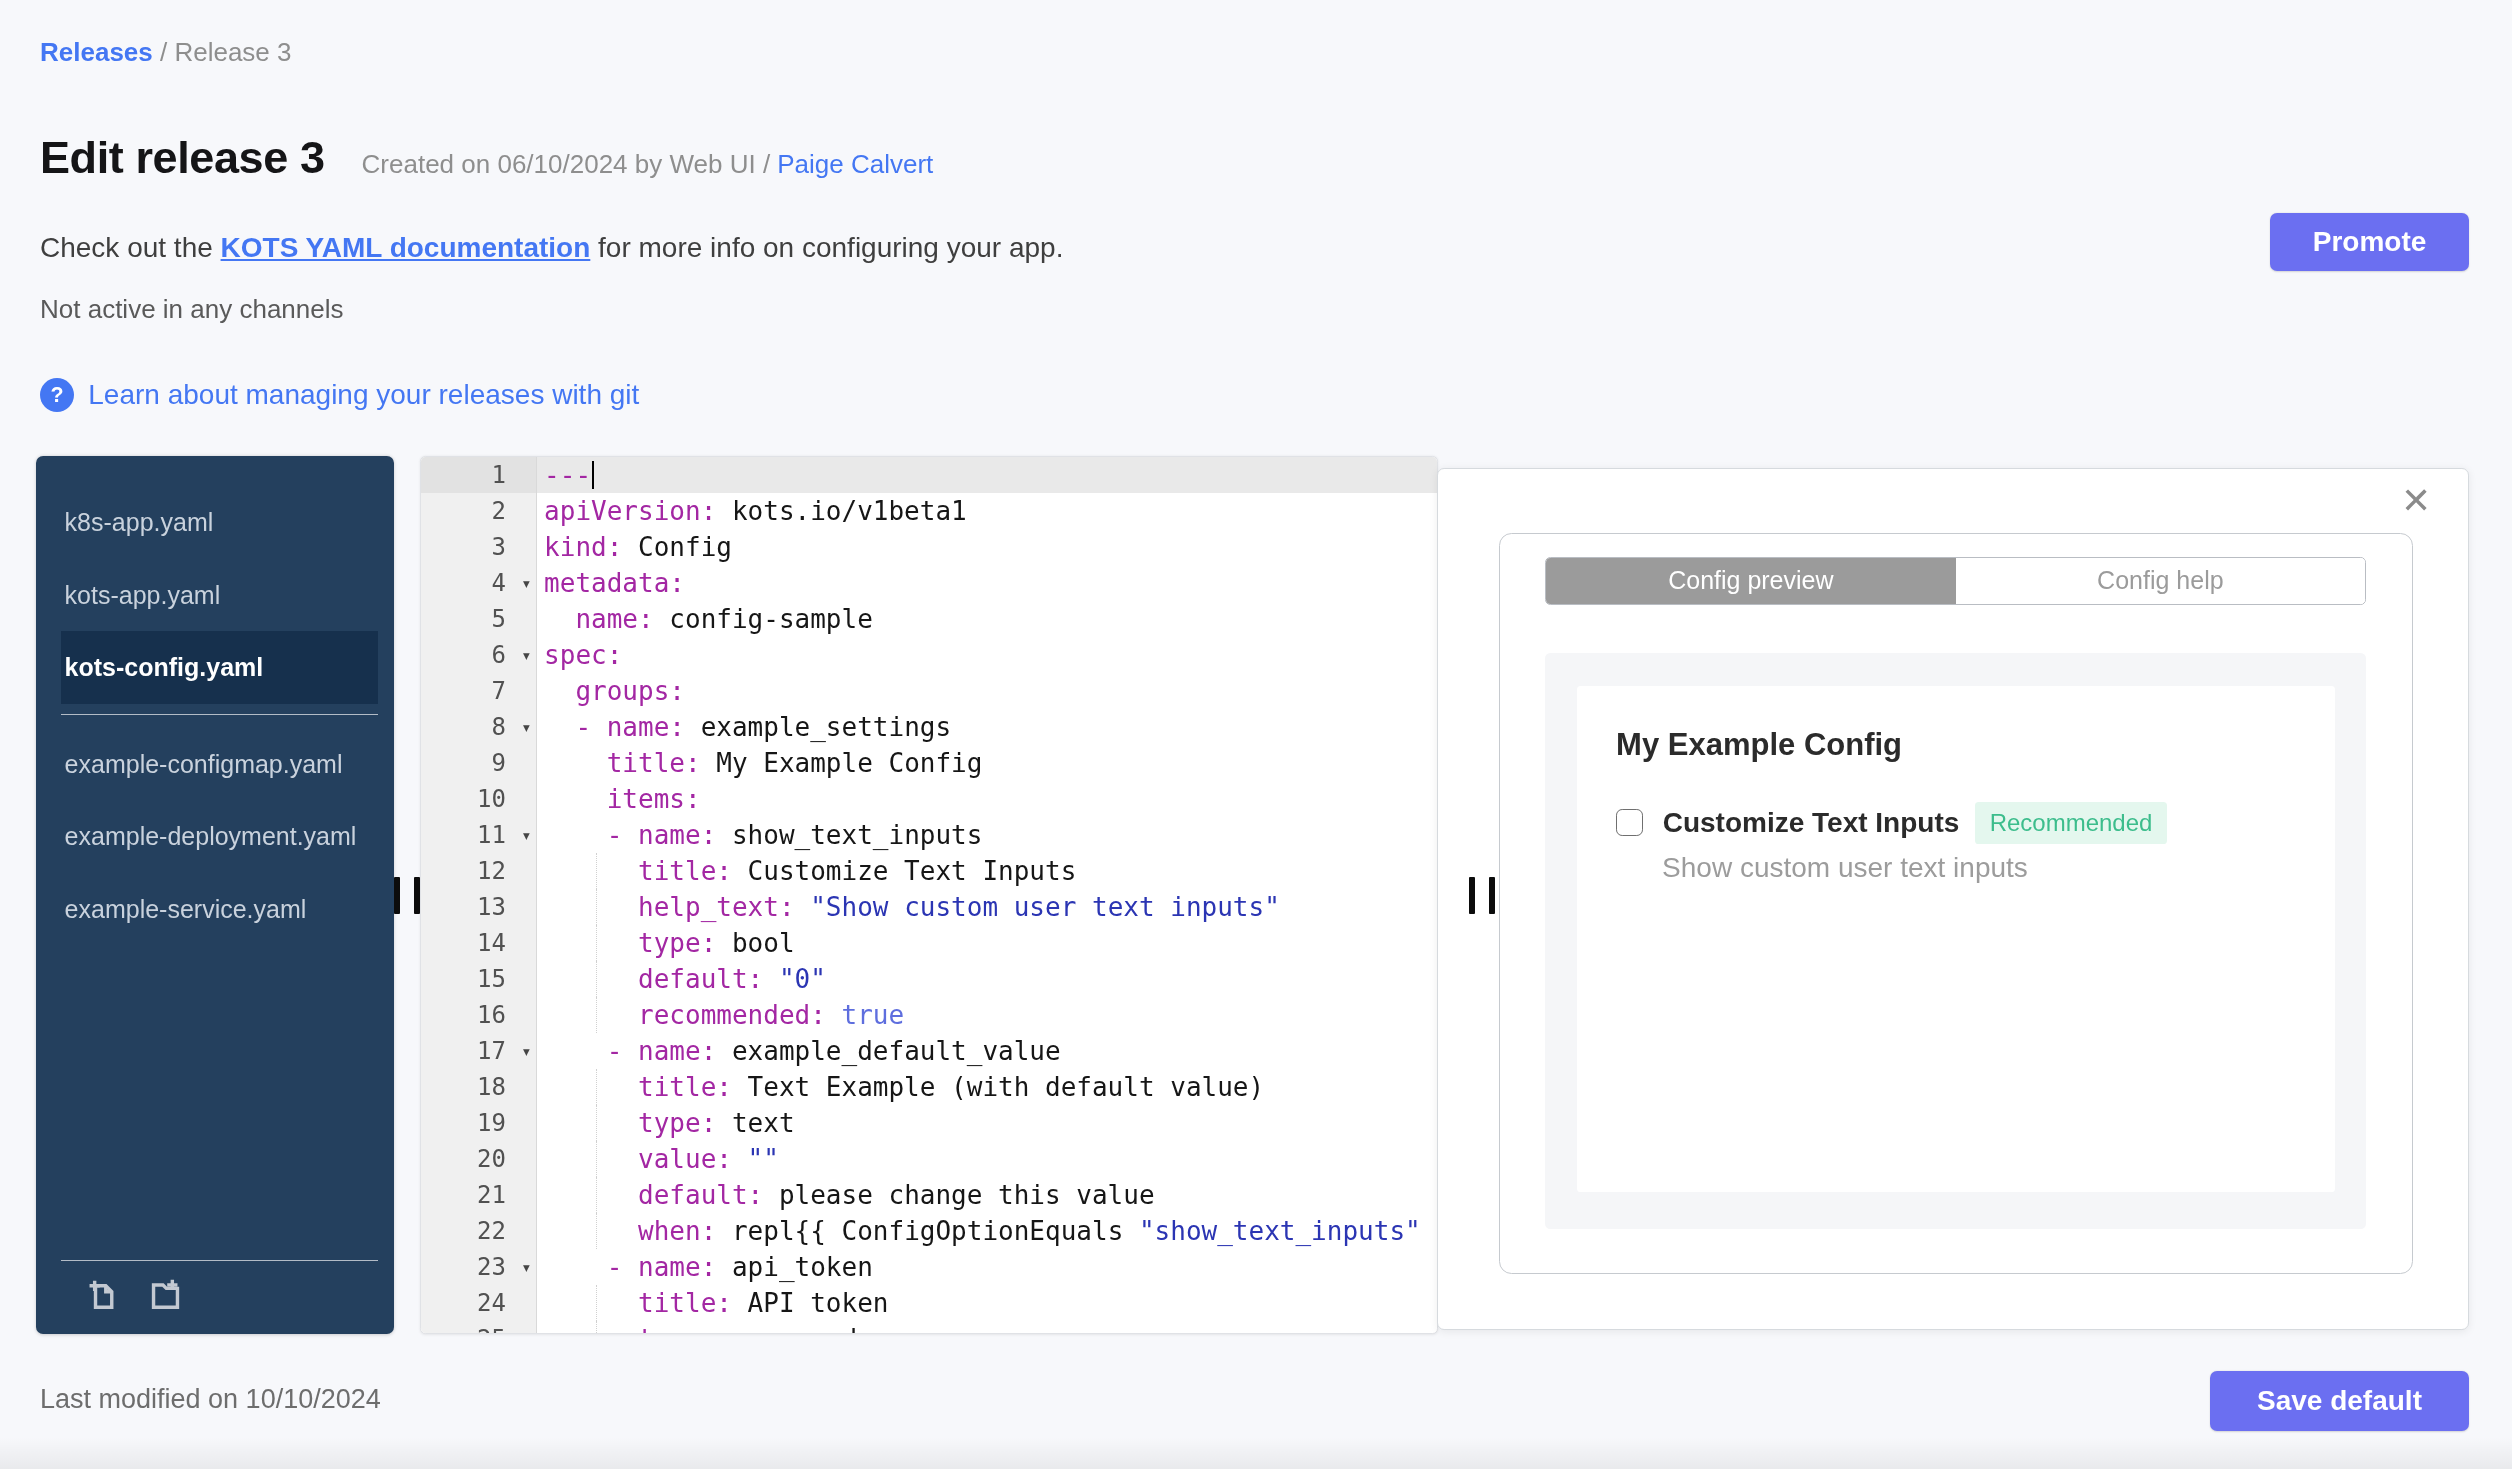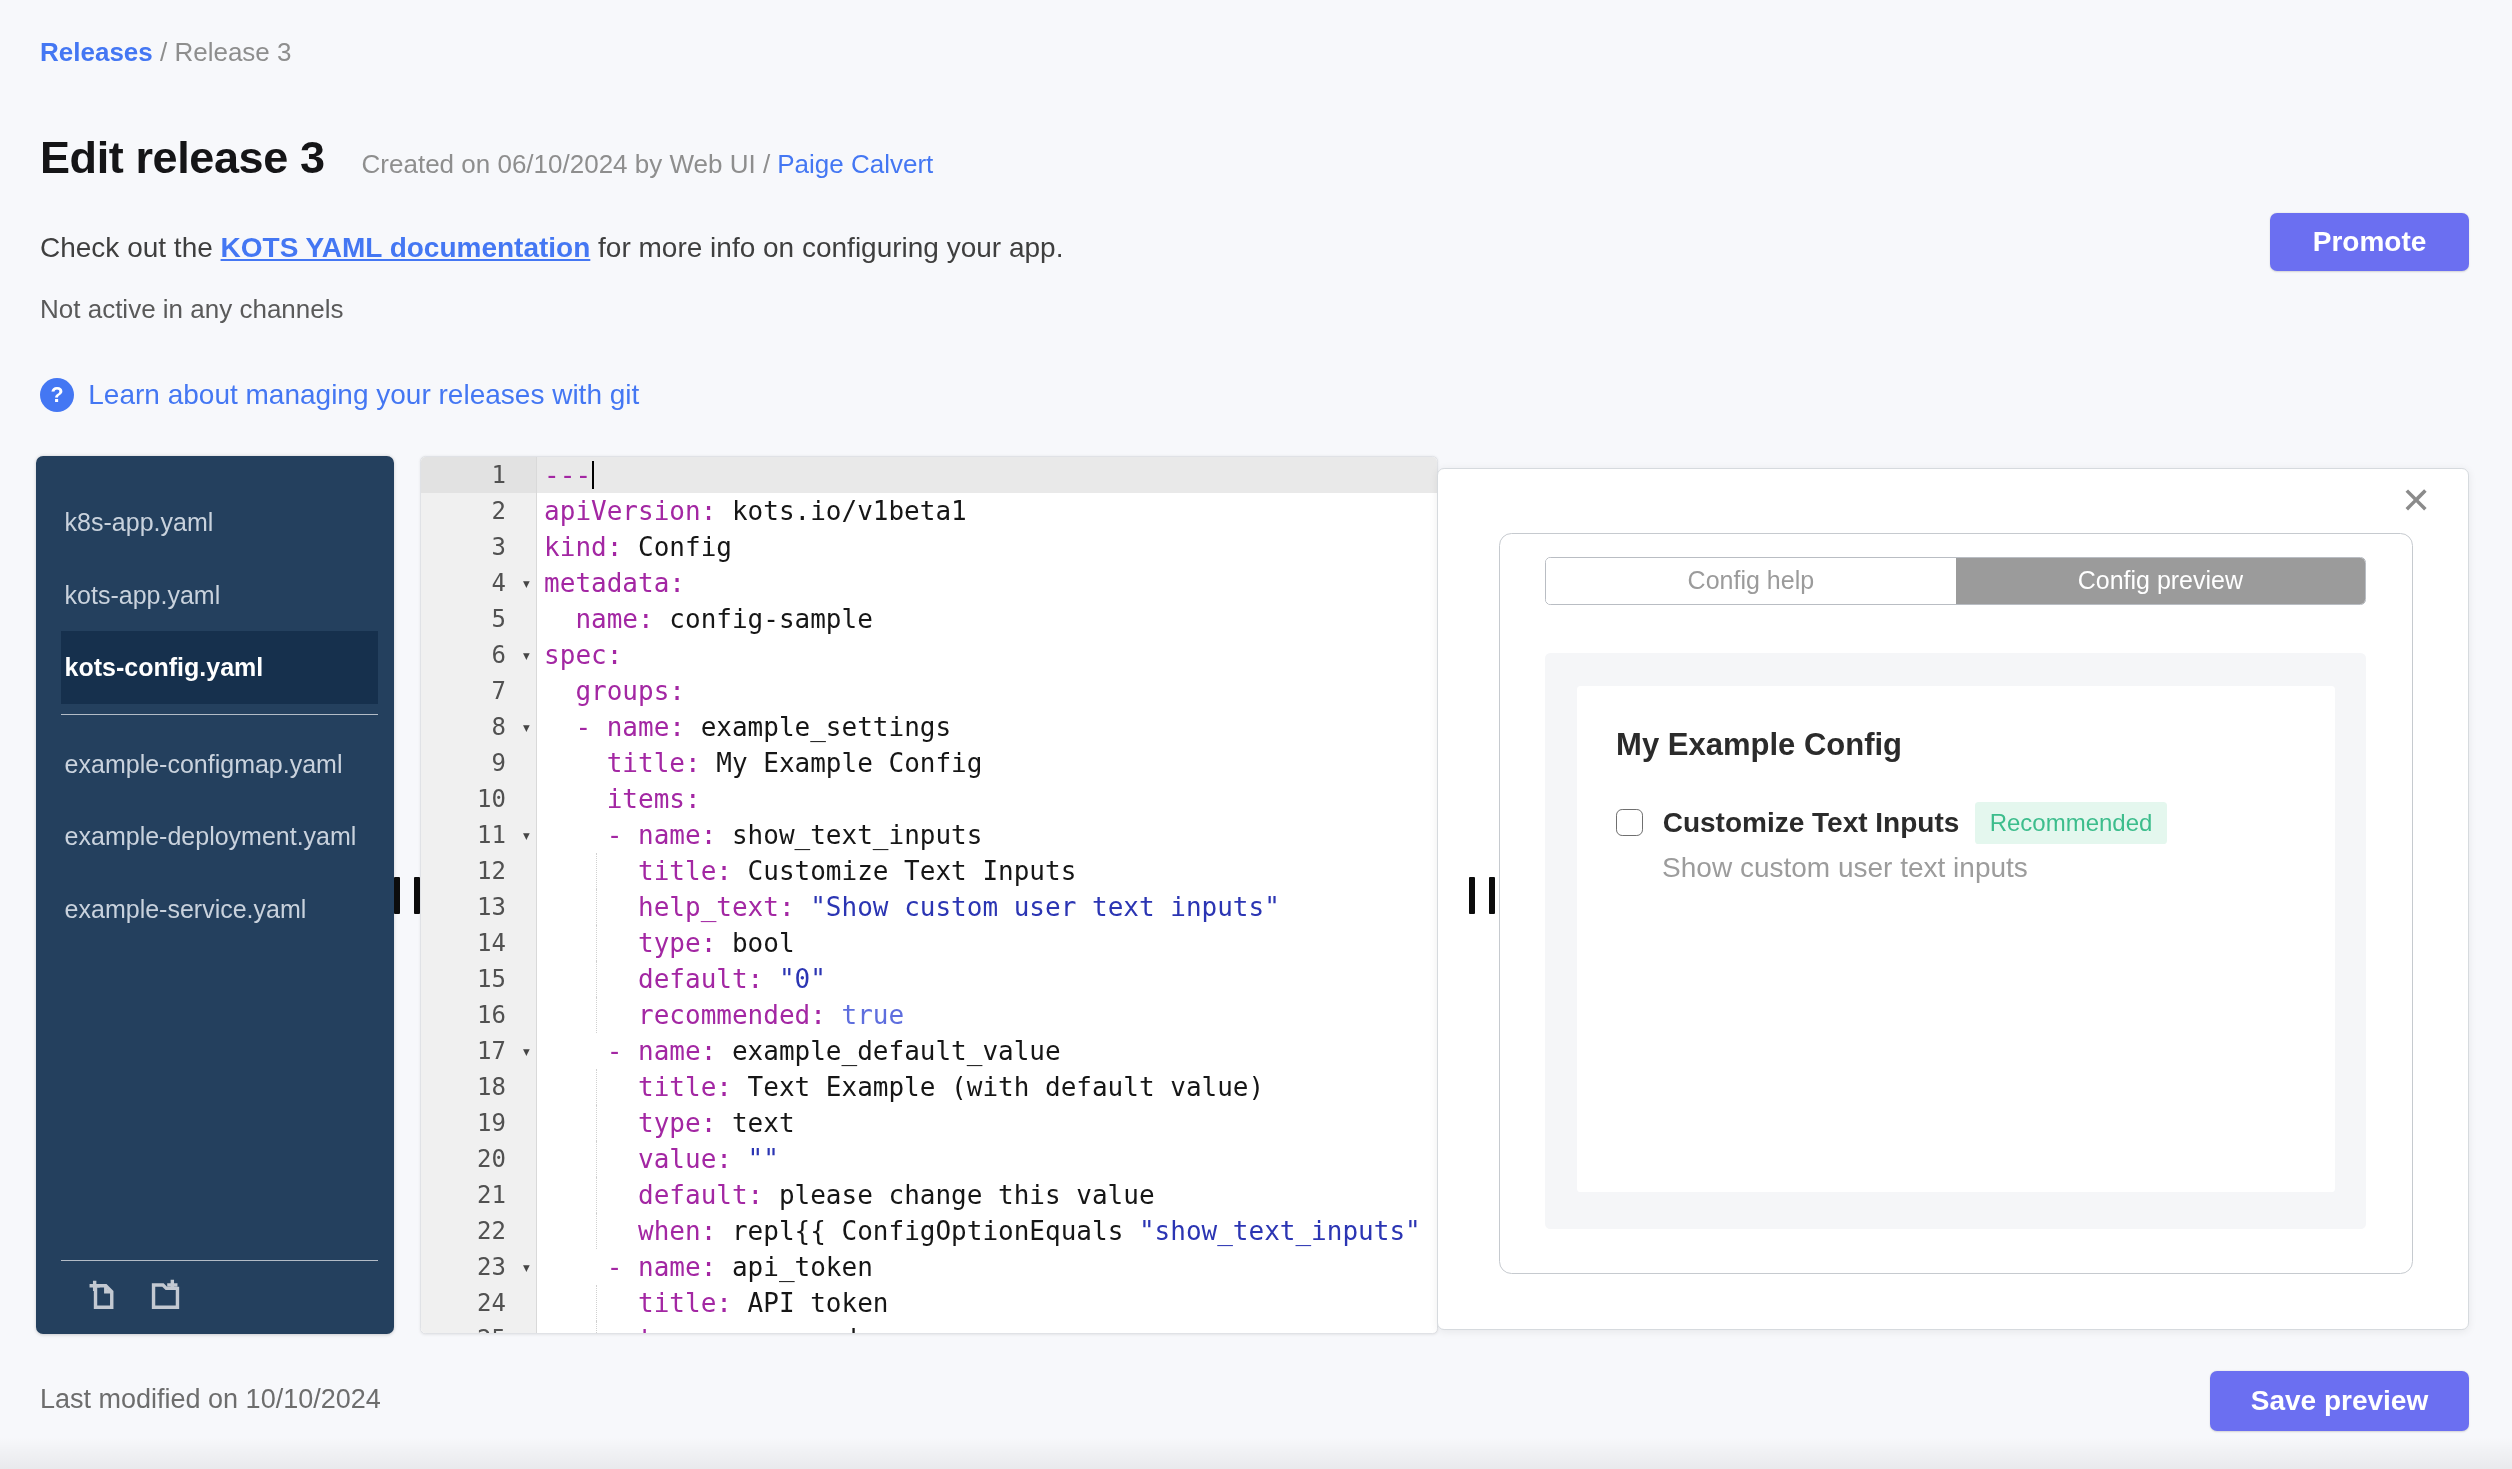--- a/index.html
+++ b/index.html
@@ -277,37 +277,37 @@
 
     <div class="drag-handle handle-right">
       <span class="bar"></span>
         <span class="bar"></span>
     </div>
 
     <section class="preview-card">
       <button class="close">✕</button>
       <div class="inner-box">
         <div class="tabs" id="tabs">
+            <div class="tab active">Config preview</div>
             <div class="tab">Config help</div>
-            <div class="tab active">Config preview</div>
           </div>
         <div class="preview-area">
           <div class="config-card">
             <h2>My Example Config</h2>
             <div class="cfg-row">
               <span class="checkbox"></span>
               <span class="cfg-title">Customize Text Inputs</span>
               <span class="badge">Recommended</span>
             </div>
             <p class="cfg-help">Show custom user text inputs</p>
           </div>
         </div>
       </div>
     </section>
 
   </div>
 
   <span class="footer-text">Last modified on 10/10/2024</span>
-  <button class="btn save">Save preview</button>
+  <button class="btn save">Save default</button>
 
   <div class="bottom-shade"></div>
 </div>
 
 
 </body></html>

